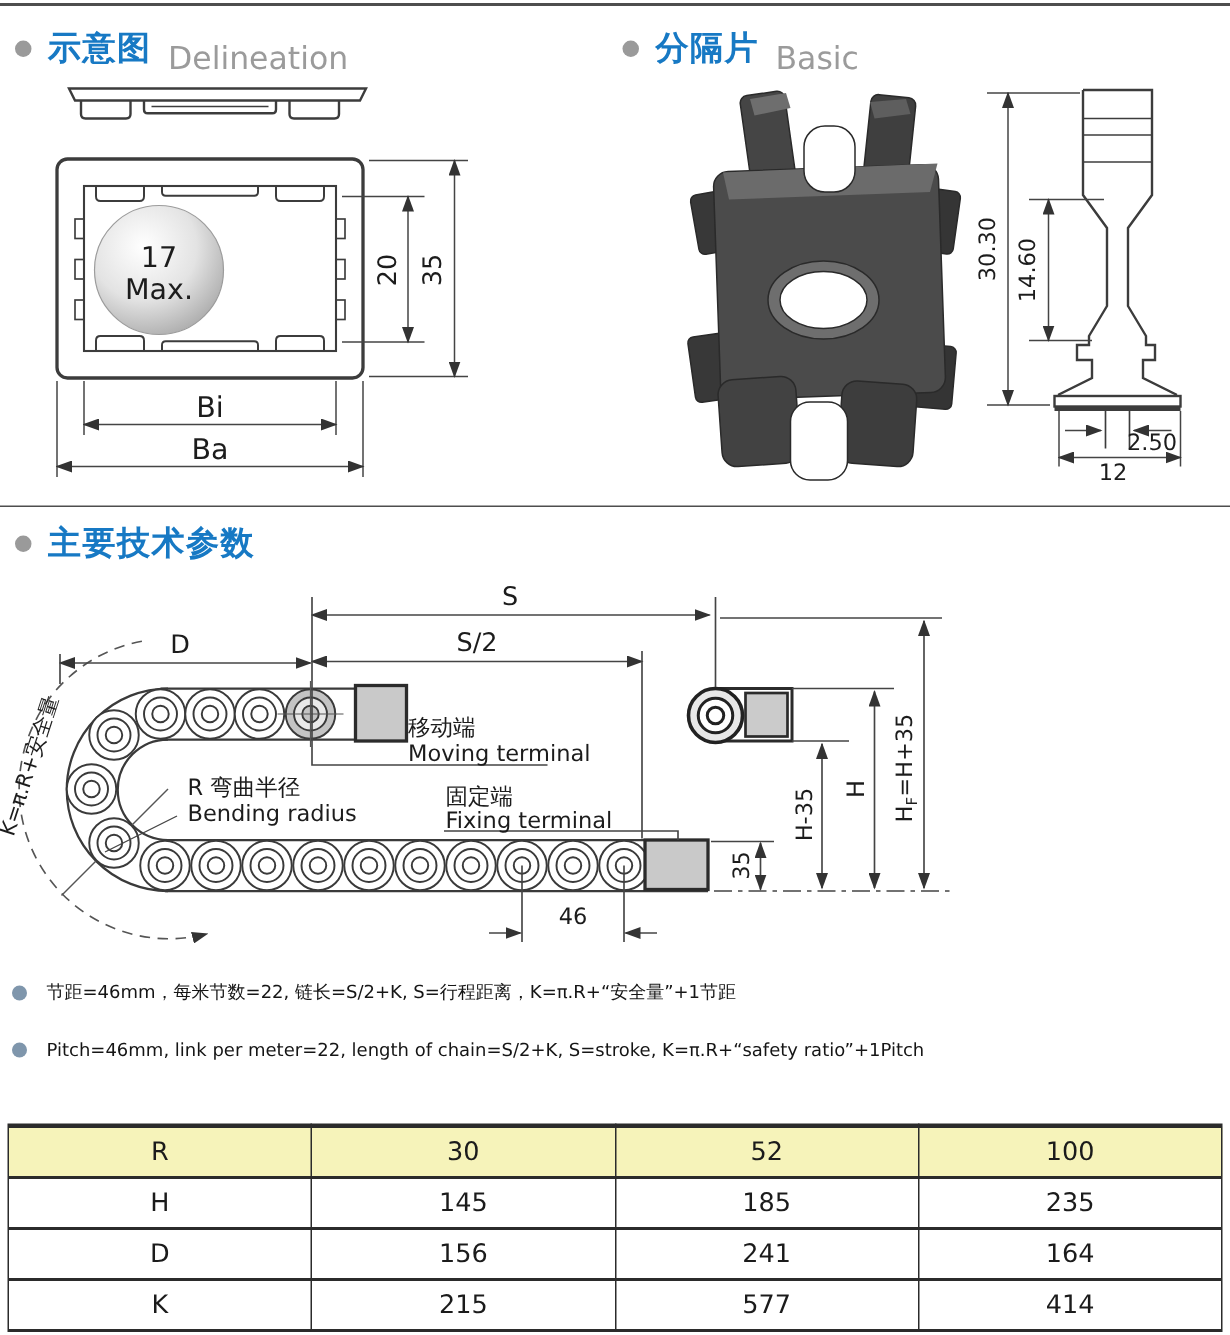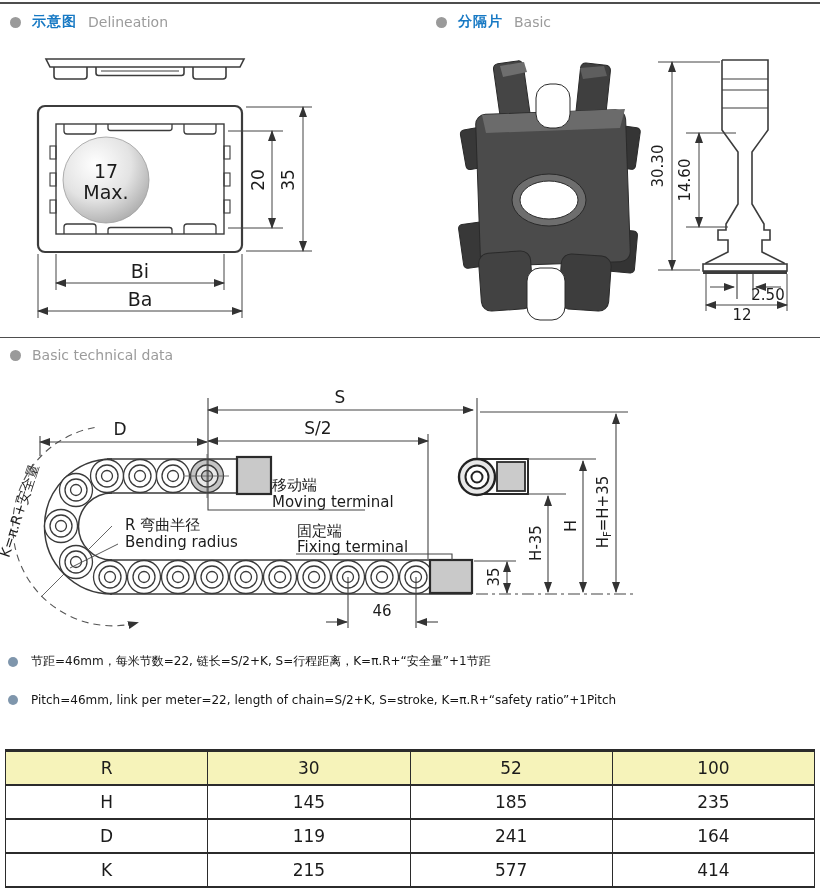--- a/index.html
+++ b/index.html
@@ -1,22 +1,22 @@
 <!DOCTYPE html>
 <html><head>
 <meta charset="utf-8">
 <style>
   html,body{margin:0;padding:0;}
   body{position:relative;width:820px;height:890px;background:#fff;overflow:hidden;
        font-family:"DejaVu Sans","Liberation Sans",sans-serif;}
   .rule{position:absolute;left:0;width:820px;border-top:2px solid #4e4e4e;}
   .sec-head{position:absolute;display:flex;align-items:center;gap:11px;white-space:nowrap;}
   .sec-head .dot{width:11px;height:11px;border-radius:50%;background:#9a9a9a;flex:none;}
-  .sec-head .zh{color:#1779c4;font-size:14px;font-weight:bold;letter-spacing:1px;}
-  .sec-head .en{color:#9b9b9b;font-size:14px;}
+  .sec-head .zh{color:#1779c4;font-size:22px;font-weight:bold;letter-spacing:1px;}
+  .sec-head .en{color:#9b9b9b;font-size:21px;margin-top:14px;}
   .dwg{position:absolute;}
   .dwg text{font-family:"DejaVu Sans","Liberation Sans",sans-serif;fill:#1c1c1c;}
   .note{position:absolute;display:flex;align-items:center;gap:13px;font-size:12px;
         color:#151515;white-space:nowrap;}
   .note .dot{width:10px;height:10px;border-radius:50%;background:#7f96ac;flex:none;}
   table.spec{position:absolute;left:5px;top:749px;width:810px;border-collapse:collapse;
              font-size:17px;color:#1b1b1b;table-layout:fixed;}
   table.spec td,table.spec th{border-left:1.3px solid #2b2b2b;border-right:1.3px solid #2b2b2b;
              text-align:center;height:32px;font-weight:normal;padding:0;}
   table.spec thead tr{border-top:3px solid #2b2b2b;border-bottom:2.6px solid #2b2b2b;}
@@ -42,21 +42,21 @@
   </defs>
 </svg>
 
 <div class="rule" style="top:2px"></div>
 
 <div class="sec-head" style="left:10px;top:13px">
   <span class="dot"></span>
   <span class="zh">示意图</span>
   <span class="en">Delineation</span>
 </div>
-<div class="sec-head" style="left:436px;top:13px">
+<div class="sec-head" style="left:415px;top:13px">
   <span class="dot"></span>
   <span class="zh">分隔片</span>
   <span class="en">Basic</span>
 </div>
 
 <svg class="dwg" style="left:0;top:50px" width="420" height="285" viewBox="0 50 420 285">
   <g stroke="#3c3c3c" fill="none" stroke-width="1.6">
     <polygon points="46,59 244,59 240,67 50,67"></polygon>
     <path d="M54,67 v9 q0,3 3,3 h27 q3,0 3,-3 v-9"></path>
     <path d="M193,67 v9 q0,3 3,3 h27 q3,0 3,-3 v-9"></path>
@@ -151,21 +151,21 @@
   </g>
   <text x="663" y="166" font-size="15" text-anchor="middle" transform="rotate(-90 663 166)">30.30</text>
   <text x="690" y="180" font-size="15" text-anchor="middle" transform="rotate(-90 690 180)">14.60</text>
   <text x="768" y="300" font-size="15" text-anchor="middle">2.50</text>
   <text x="742" y="320" font-size="15" text-anchor="middle">12</text>
 </svg>
 
 <div class="rule" style="top:337px;border-top-width:1.6px"></div>
 <div class="sec-head" style="left:10px;top:347px">
   <span class="dot"></span>
-  <span class="en">Basic technical data</span>
+  <span class="zh">主要技术参数</span>
 </div>
 
 <svg class="dwg" style="left:0;top:385px" width="820" height="258" viewBox="0 385 820 258">
 
   <g stroke="#3a3a3a" fill="none" stroke-width="1.5">
     <line x1="107" y1="459" x2="237" y2="459"></line>
       <line x1="107" y1="493" x2="237" y2="493"></line>
     <line x1="110" y1="560" x2="430" y2="560"></line>
       <line x1="110" y1="594" x2="472" y2="594"></line>
     <path d="M112,459 A67.5,67.5 0 0 0 112,594"></path>
@@ -342,21 +342,21 @@
   </thead>
   <tbody>
     <tr>
       <td>H</td>
       <td>145</td>
       <td>185</td>
       <td>235</td>
     </tr>
     <tr>
       <td>D</td>
-      <td>119</td>
+      <td>156</td>
       <td>241</td>
       <td>164</td>
     </tr>
     <tr>
       <td>K</td>
       <td>215</td>
       <td>577</td>
       <td>414</td>
     </tr>
   </tbody>

